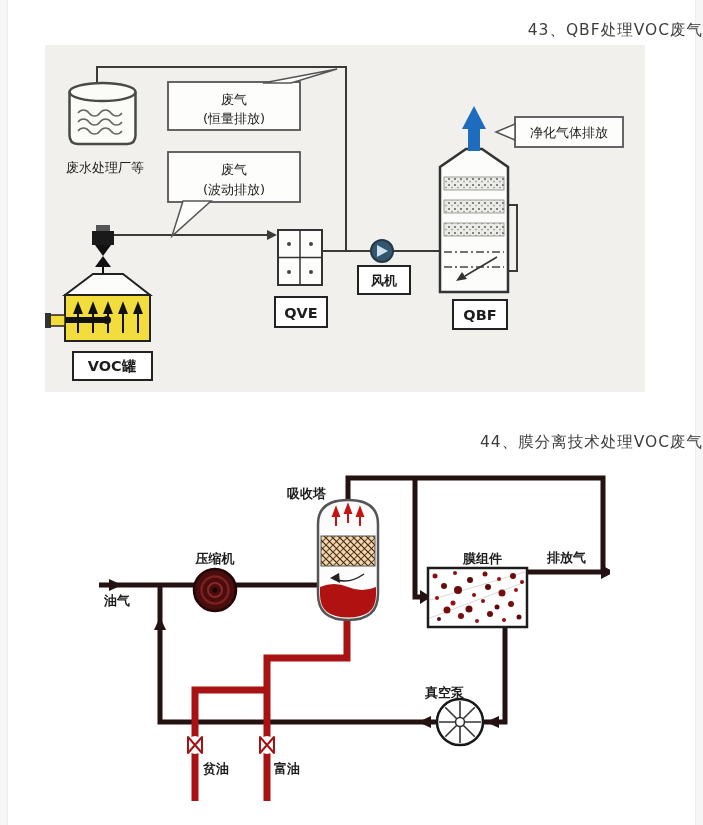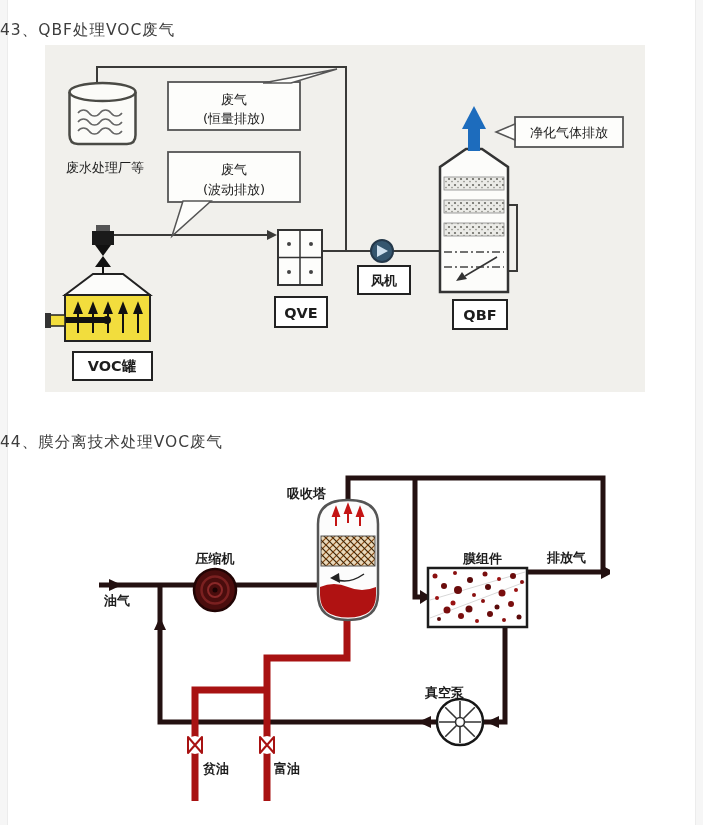--- a/index.html
+++ b/index.html
@@ -1,21 +1,21 @@
 <!DOCTYPE html>
 <html><head>
 <meta charset="utf-8">
 <style>
   html,body{margin:0;padding:0;background:#ffffff;}
   #page{position:relative;width:703px;height:825px;background:#ffffff;overflow:hidden;
         font-family:"DejaVu Sans","Liberation Sans",sans-serif;}
   .edge-strip{position:absolute;top:0;bottom:0;width:7px;background:#f6f6f6;}
   .edge-strip.left{left:0;border-right:1px solid #ececec;}
   .edge-strip.right{right:0;border-left:1px solid #ececec;}
-  .fig-title{position:absolute;left:0;width:703px;text-align:left;
+  .fig-title{position:absolute;left:0;width:703px;text-align:right;
              font-size:15.5px;color:#3d3d3d;letter-spacing:1px;}
   #title1{top:20px;}
   #title2{top:432px;}
   #svg1{position:absolute;left:45px;top:45px;}
   #svg2{position:absolute;left:95px;top:468px;}
   svg text{font-family:"DejaVu Sans","Liberation Sans",sans-serif;fill:#1d1d1d;}
   .lbl13{font-size:13px;}
   .lbl13b{font-size:13px;font-weight:600;}
   .boxlbl{font-size:14.5px;font-weight:700;}
 </style>

